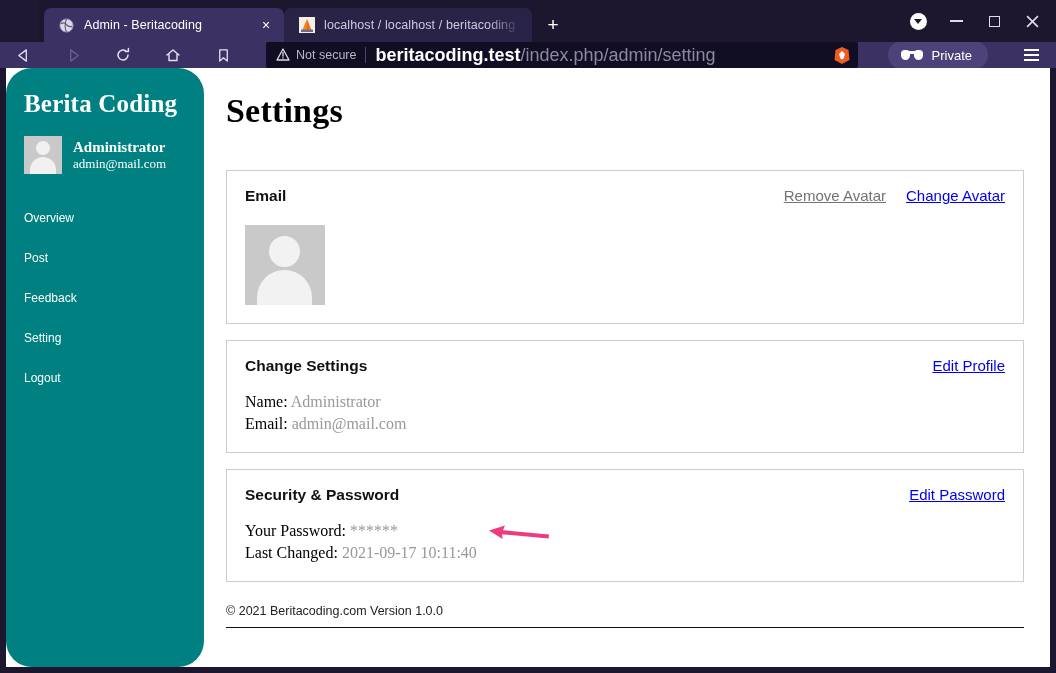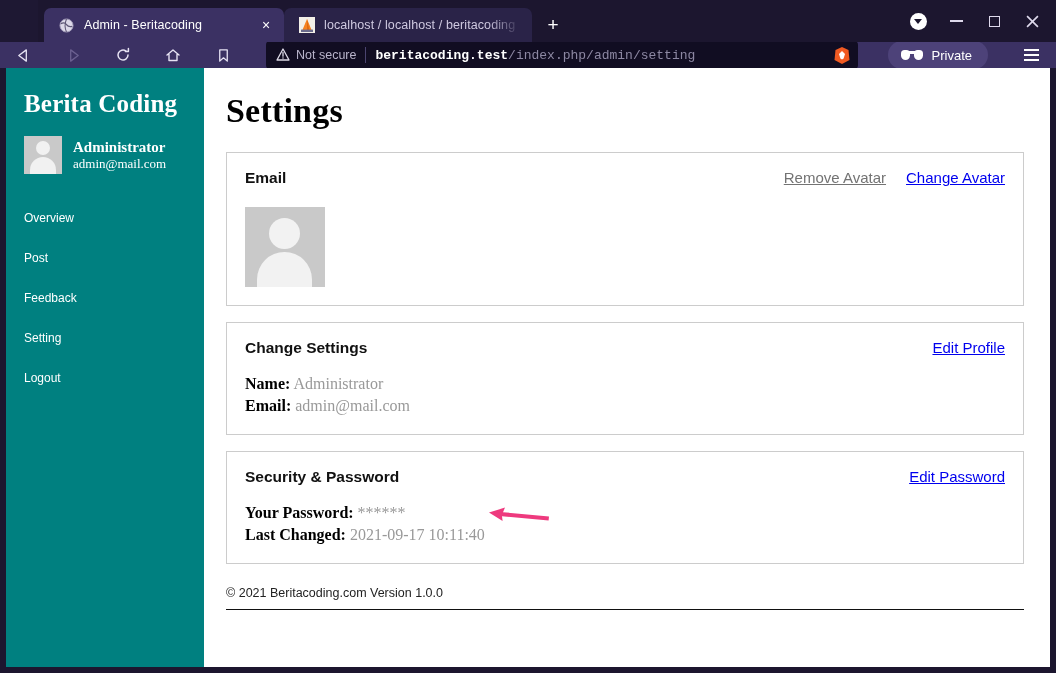--- a/index.html
+++ b/index.html
@@ -150,27 +150,26 @@
     display: flex; align-items: center; gap: 6px;
     flex: 0 0 auto;
   }
   .warn-tri { color: #dedbe8; font-size: 12px; line-height: 1; }
   .insecure-text { color: #b9b4cb; font-size: 12.5px; }
   .url-divider {
     width: 1px; height: 16px; background: #4b4470; margin: 0 2px;
     flex: 0 0 1px;
   }
   .url-text {
-    font-size: 13px;
+    font-size: 18px;
     color: #8d88a3;
     white-space: nowrap;
     overflow: hidden;
     flex: 1;
     min-width: 0;
-    font-family: Liberation Mono, monospace;
   }
   .url-host { color: #ffffff; font-weight: bold; }
   .brave-lion {
     flex: 0 0 auto;
     width: 20px; height: 20px;
     display: flex; align-items: center; justify-content: center;
     margin-left: 6px;
   }
   .private-pill {
     height: 28px;
@@ -217,20 +216,21 @@
     overflow: hidden;
   }
 
   
   .sidebar {
     width: 198px;
     flex: 0 0 198px;
     background: #008080;
     padding: 22px 0 0 0;
     color: #ffffff;
+    border-radius: 26px;
   }
   .brand {
     font-family: "Liberation Serif", serif;
     font-size: 25px;
     font-weight: bold;
     padding: 0 0 0 18px;
     letter-spacing: .2px;
   }
   .user-block {
     display: flex;
@@ -285,21 +285,21 @@
     flex: 1;
     padding: 24px 26px 0 22px;
     overflow: hidden;
     min-width: 0;
   }
   .page-title {
     font-family: "Liberation Serif", serif;
     font-size: 34px;
     font-weight: bold;
     color: #000000;
-    margin-bottom: 22px;
+    margin-bottom: 40px;
     letter-spacing: .2px;
   }
   .card {
     border: 1px solid #cccccc;
     background: #ffffff;
     margin-bottom: 16px;
     padding: 16px 18px 18px 18px;
   }
   .card-head {
     display: flex;
@@ -343,21 +343,21 @@
     left: 12px; top: 45px;
   }
 
   .kv-list {
     margin-top: 16px;
     font-family: "Liberation Serif", serif;
     font-size: 16px;
     line-height: 1.35;
     position: relative;
   }
-  .kv-label { font-weight: bold; color: #000000; }
+  .kv-label { font-weight: normal; color: #000000; }
   .kv-value { color: #999999; }
 
   .arrow-annotation {
     position: absolute;
     left: 242px;
     top: 4px;
     width: 62px;
     height: 16px;
   }
 

